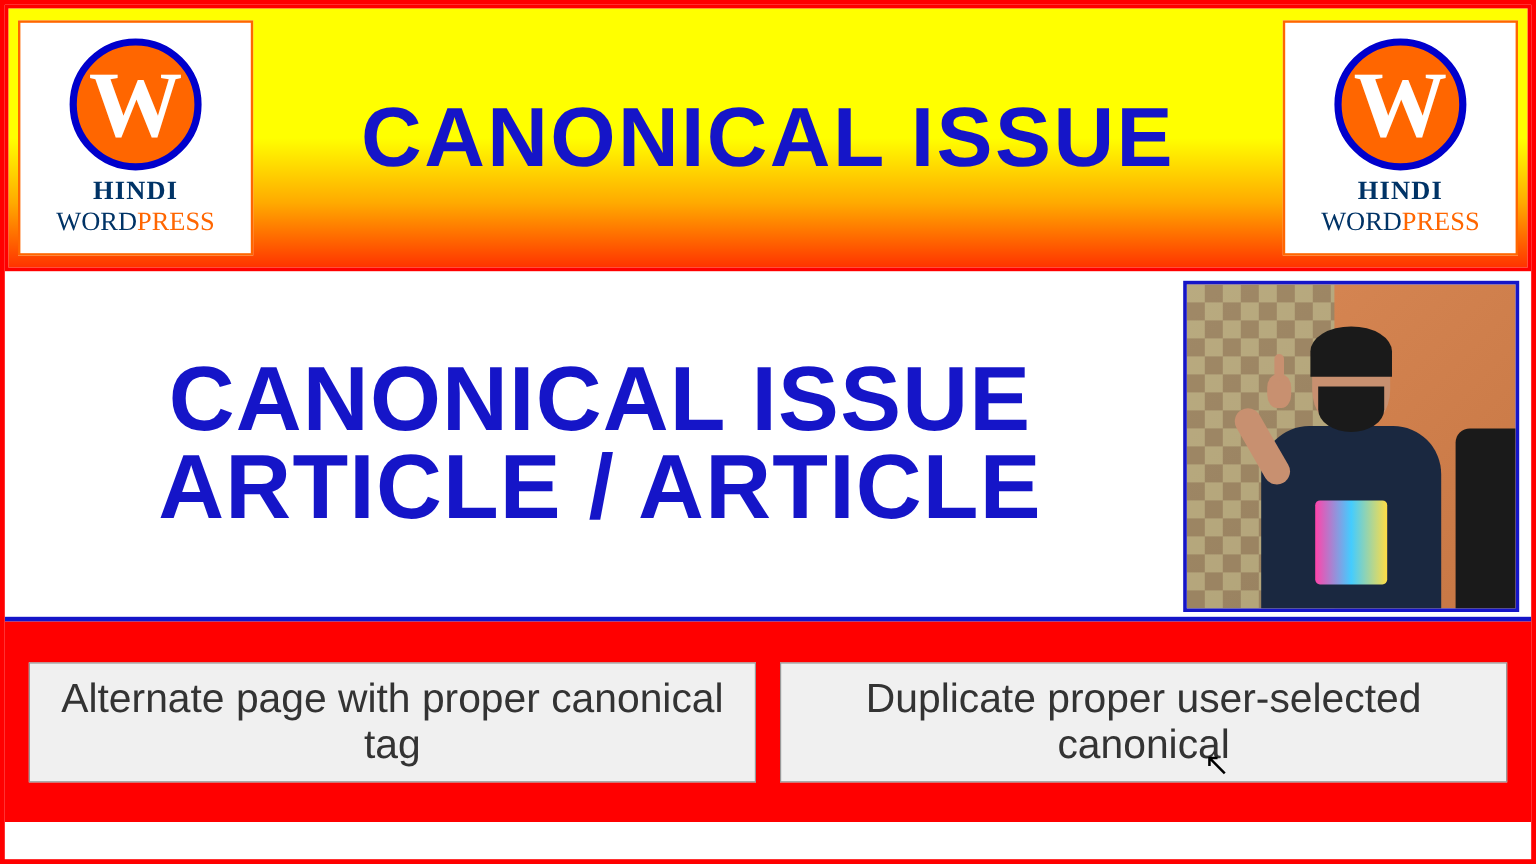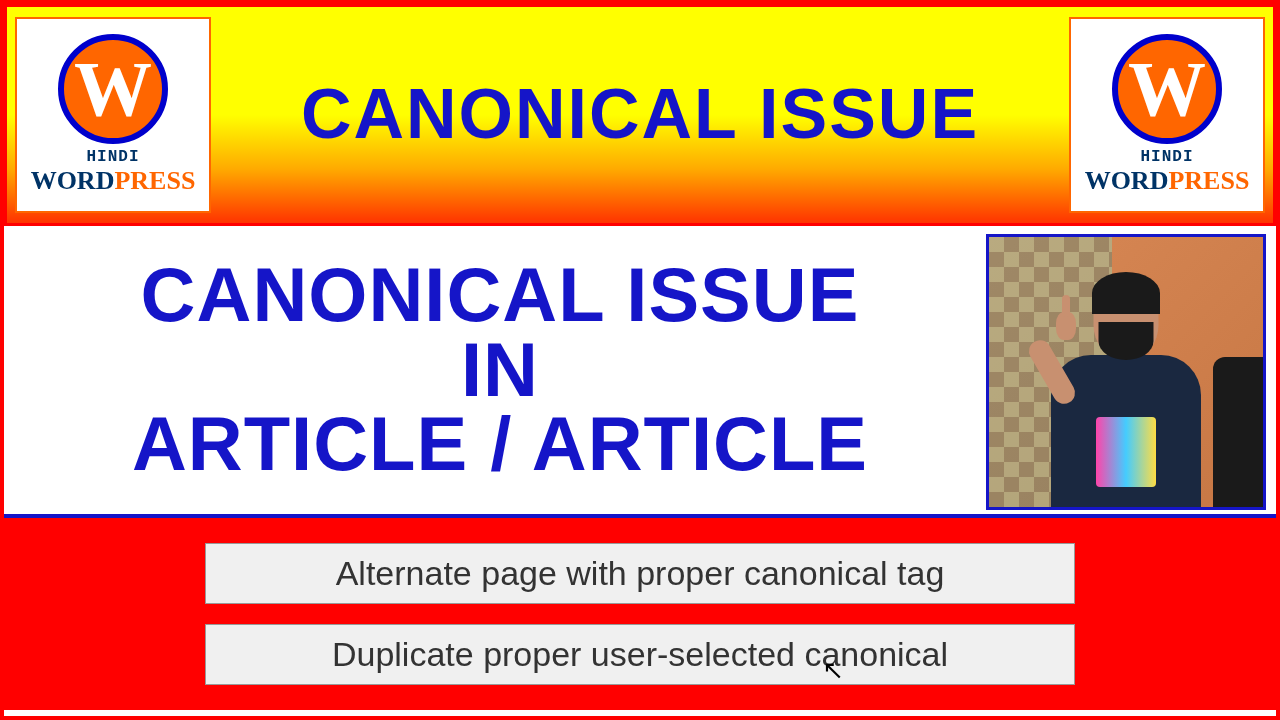--- a/index.html
+++ b/index.html
@@ -5,22 +5,22 @@
 * { margin: 0; padding: 0; box-sizing: border-box; }
 body { width: 1280px; height: 720px; overflow: hidden; font-family: Arial, sans-serif; background: #fff; border: 4px solid #ff0000; }
 
 .top-banner { width: 100%; height: 222px; background: linear-gradient(to bottom, #ffff00 0%, #ffff00 50%, #ffaa00 75%, #ff3300 100%); border: 3px solid #ff0000; display: flex; align-items: center; justify-content: space-between; padding: 8px; }
 
 .logo-box { width: 196px; height: 196px; background: #fff; border: 2px solid #ff6600; display: flex; flex-direction: column; align-items: center; justify-content: center; padding: 8px; }
 
 .wp-circle { width: 110px; height: 110px; border-radius: 50%; background: #ff6600; border: 6px solid #0000cc; display: flex; align-items: center; justify-content: center; }
 .wp-letter { font-size: 78px; font-weight: bold; font-family: Georgia, serif; color: #fff; line-height: 1; }
 
-.logo-text-1 { font-size: 16px; font-weight: bold; color: #003366; font-family: Liberation Mono, monospace; margin-top: 4px; letter-spacing: 1px; }
-.logo-text-2 { font-size: 26px; font-weight: bold; font-family: Georgia, serif; }
+.logo-text-1 { font-size: 22px; font-weight: bold; color: #003366; font-family: Liberation Serif, serif; margin-top: 4px; letter-spacing: 1px; }
+.logo-text-2 { font-size: 22px; font-weight: normal; font-family: Georgia, serif; }
 .logo-text-2 .part1 { color: #003366; }
 .logo-text-2 .part2 { color: #ff6600; }
 
 .banner-title { flex: 1; text-align: center; }
 .banner-title div { font-size: 70px; font-weight: 900; color: #1515c8; line-height: 1.05; letter-spacing: 2px; }
 
 .middle { width: 100%; height: 292px; display: flex; border-bottom: 4px solid #1515c8; }
 .middle-text { flex: 1; display: flex; flex-direction: column; align-items: center; justify-content: center; padding-left: 10px; }
 .middle-text div { font-size: 76px; font-weight: 900; color: #1515c8; line-height: 0.98; letter-spacing: 1px; white-space: nowrap; }
 
@@ -30,21 +30,21 @@
 .head { position: absolute; top: 10px; left: 50%; transform: translateX(-50%); width: 65px; height: 80px; background: #c89070; border-radius: 45% 45% 40% 40%; }
 .hair { position: absolute; top: 5px; left: 50%; transform: translateX(-50%); width: 68px; height: 42px; background: #1a1a1a; border-radius: 50% 50% 0 0; }
 .beard { position: absolute; top: 55px; left: 50%; transform: translateX(-50%); width: 55px; height: 38px; background: #1a1a1a; border-radius: 0 0 50% 50%; }
 .torso { position: absolute; top: 88px; left: 50%; transform: translateX(-50%); width: 150px; height: 152px; background: #1a2840; border-radius: 40px 40px 0 0; }
 .shirt-graphic { position: absolute; top: 150px; left: 50%; transform: translateX(-50%); width: 60px; height: 70px; background: linear-gradient(to right, #ff44aa, #44ccff, #ffdd44); border-radius: 4px; }
 .arm { position: absolute; top: 70px; left: 15px; width: 22px; height: 70px; background: #c89070; border-radius: 12px; transform: rotate(-30deg); }
 .hand { position: absolute; top: 45px; left: 30px; width: 20px; height: 28px; background: #c89070; border-radius: 40%; }
 .finger { position: absolute; top: 28px; left: 36px; width: 8px; height: 22px; background: #c89070; border-radius: 4px; }
 .chair { position: absolute; bottom: 0; right: 0; width: 50px; height: 150px; background: #1a1a1a; border-radius: 12px 0 0 0; }
 
-.bottom { width: 100%; height: 192px; background: #ff0000; display: flex; flex-direction: column; align-items: center; justify-content: center; gap: 20px; padding: 20px; }
+.bottom { width: 100%; height: 167px; background: #ff0000; display: flex; flex-direction: row; align-items: center; justify-content: center; gap: 20px; padding: 20px; }
 .msg-bar { width: 870px; background: #f0f0f0; border: 1px solid #999; padding: 10px 20px; text-align: center; font-size: 34px; color: #333; position: relative; }
 .cursor-icon { position: absolute; right: 230px; bottom: -2px; font-size: 26px; color: #000; }
 </style>
 </head>
 <body>
 
 <div class="top-banner">
   <div class="logo-box">
     <div class="wp-circle">
         <span class="wp-letter">W</span>
@@ -60,21 +60,20 @@
         <span class="wp-letter">W</span>
       </div>
     <div class="logo-text-1">HINDI</div>
     <div class="logo-text-2"><span class="part1">WORD</span><span class="part2">PRESS</span></div>
   </div>
 </div>
 
 <div class="middle">
   <div class="middle-text">
     <div>CANONICAL ISSUE</div>
-    <div>IN</div>
     <div>ARTICLE / ARTICLE</div>
   </div>
   <div class="presenter-box">
     <div class="wall-pattern"></div>
     <div class="chair"></div>
     <div class="person">
       <div class="torso"></div>
       <div class="shirt-graphic"></div>
       <div class="arm"></div>
       <div class="hand"></div>

